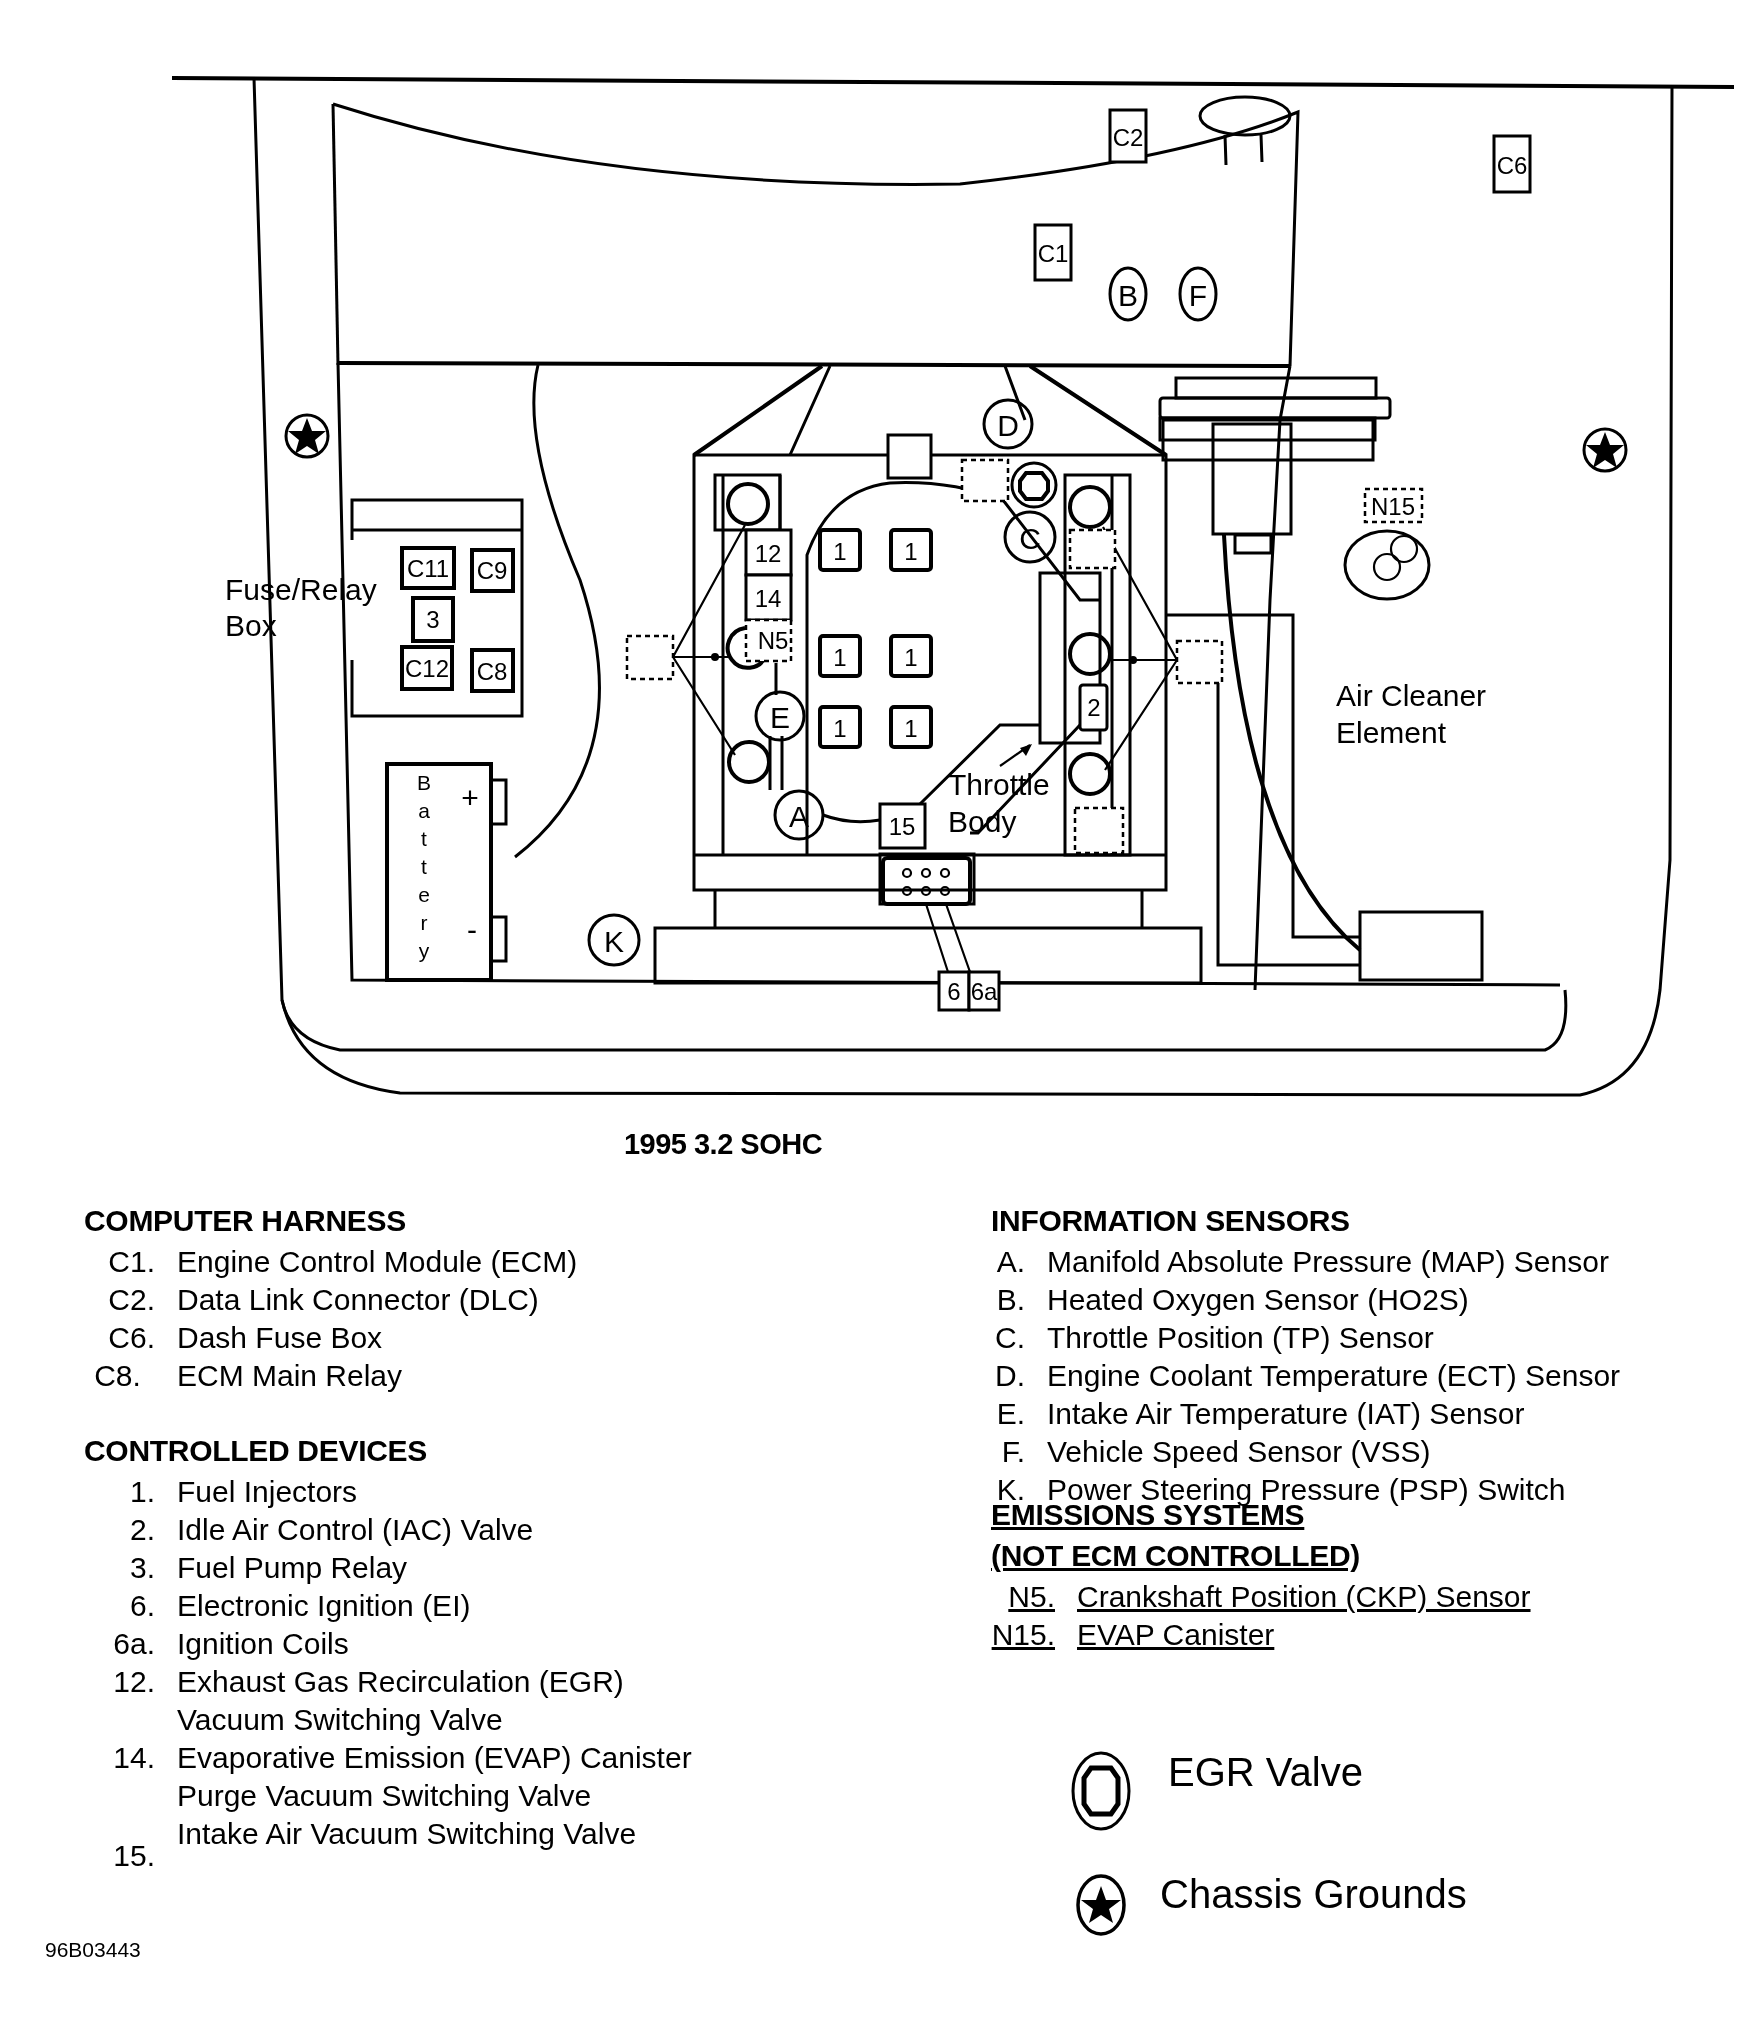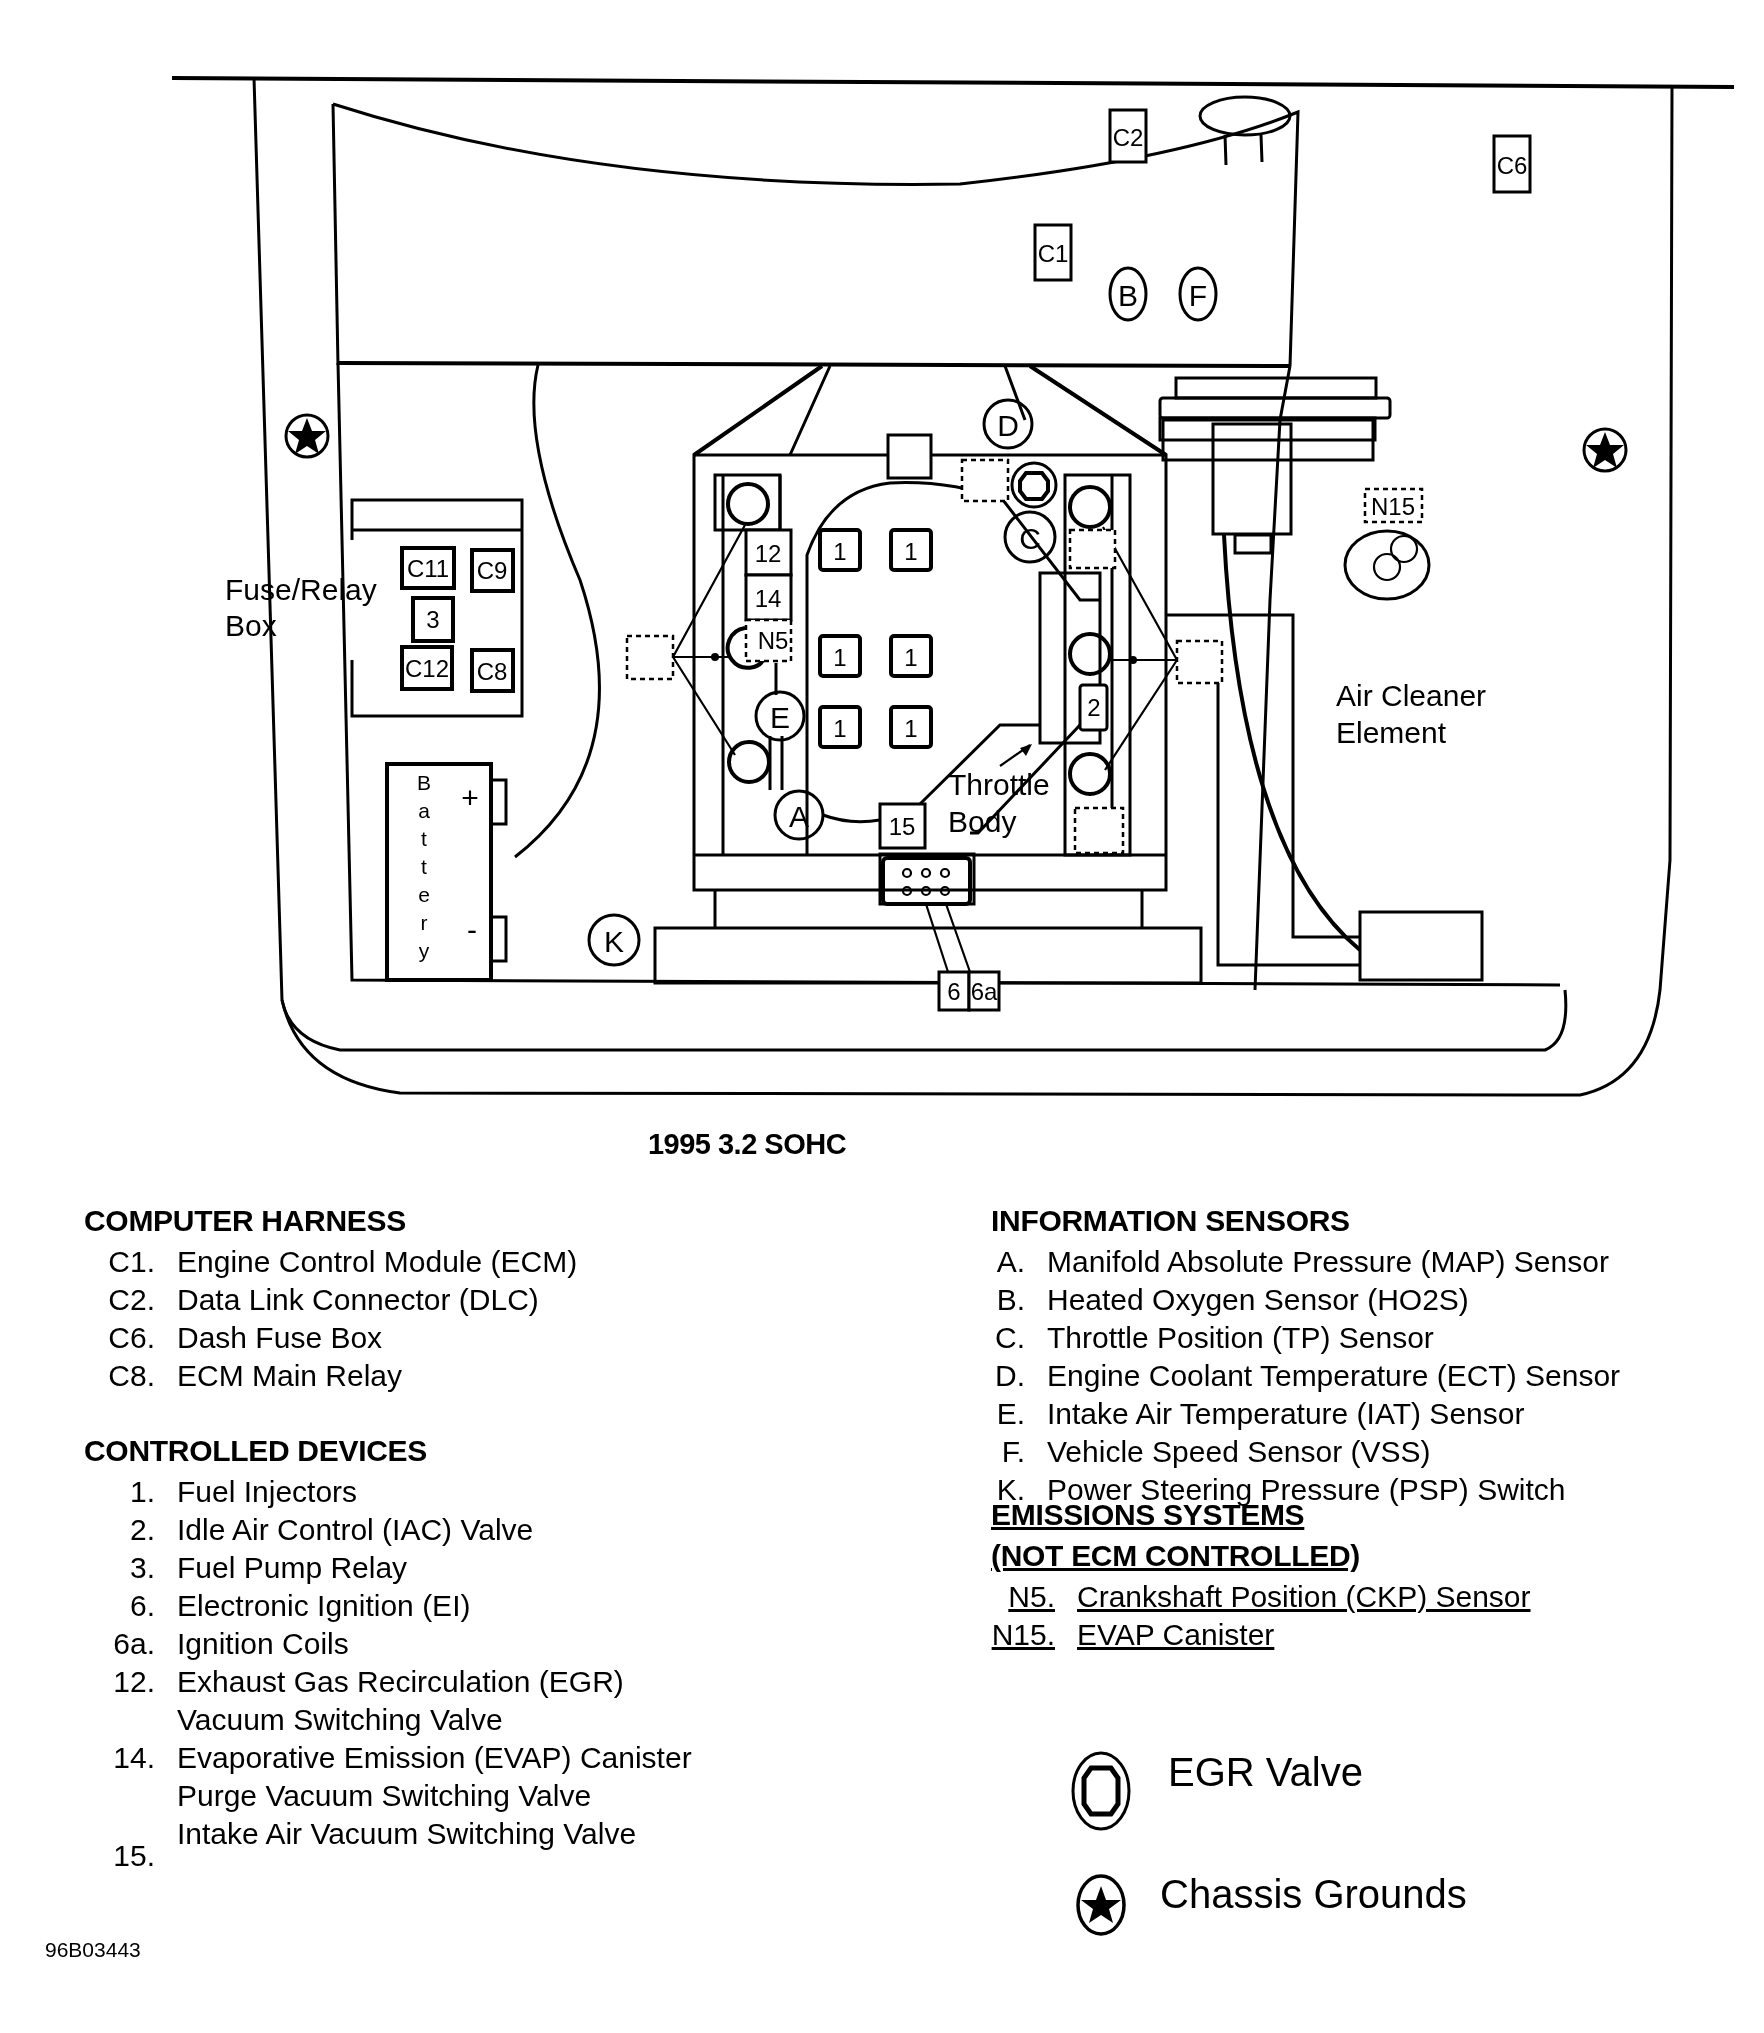--- a/index.html
+++ b/index.html
@@ -9,22 +9,22 @@
   #diagram .ln { fill:none; stroke:#000; stroke-width:3; }
   #diagram .thin { fill:none; stroke:#000; stroke-width:2.2; }
   #diagram .thick { fill:none; stroke:#000; stroke-width:4; }
   #diagram .box { fill:#fff; stroke:#000; stroke-width:3; }
   #diagram .boxk { fill:#fff; stroke:#000; stroke-width:4; }
   #diagram .dash { fill:#fff; stroke:#000; stroke-width:2.5; stroke-dasharray:5 4; }
   #diagram text { font-family:"Liberation Sans", sans-serif; fill:#000; }
   #diagram .lbl { font-size:24px; text-anchor:middle; dominant-baseline:central; }
   #diagram .circlbl { font-size:30px; text-anchor:middle; dominant-baseline:central; }
   #diagram .cap { font-size:30px; }
-  .title { position:absolute; left:8px; width:1446px; top:1128px; text-align:center;
-           font-weight:bold; font-size:29px; letter-spacing:-0.5px;padding-left:16px; }
+  .title { position:absolute; left:0; width:1446px; top:1128px; text-align:center;
+           font-weight:bold; font-size:29px; letter-spacing:-0.5px; }
   .section { position:absolute; }
   .section h3 { margin:4px; font-size:30px; font-weight:bold; letter-spacing:-0.3px; line-height:37px; }
   .item { display:flex; font-size:30px; line-height:38px; }
   .item .code { text-align:right; padding-right:22px; flex:0 0 auto; }
   .item .desc { flex:1 1 auto; }
   .item .desc .l2 { display:block; }
   .footnote { position:absolute; left:36px; top:1938px; font-size:21px;margin-left:9px; }
   .sym { position:absolute; display:flex; align-items:flex-start; font-size:40px; }
   .sym svg { margin-right:26px; }
 </style>
@@ -251,21 +251,21 @@
           <span class="l2">Data Link Connector (DLC)</span>
         </span>
       </div>
       <div class="item">
         <span class="code" style="width: 75px;">C6.</span>
         <span class="desc">
           <span class="l2">Dash Fuse Box</span>
         </span>
       </div>
       <div class="item">
-        <span class="code" style="width: 75px;">C8.</span>
+        <span class="code" style="width: 75px; text-align: center;">C8.</span>
         <span class="desc">
           <span class="l2">ECM Main Relay</span>
         </span>
       </div>
     </div>
 </div>
 
 <div class="section" style="left:80px; top:1428px;">
   <h3>CONTROLLED DEVICES</h3>
   <div id="list-devices">

